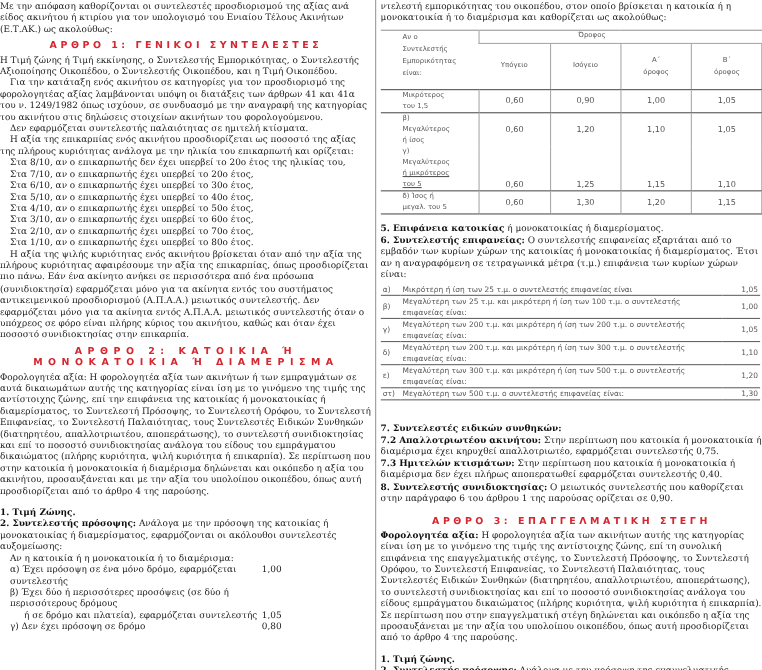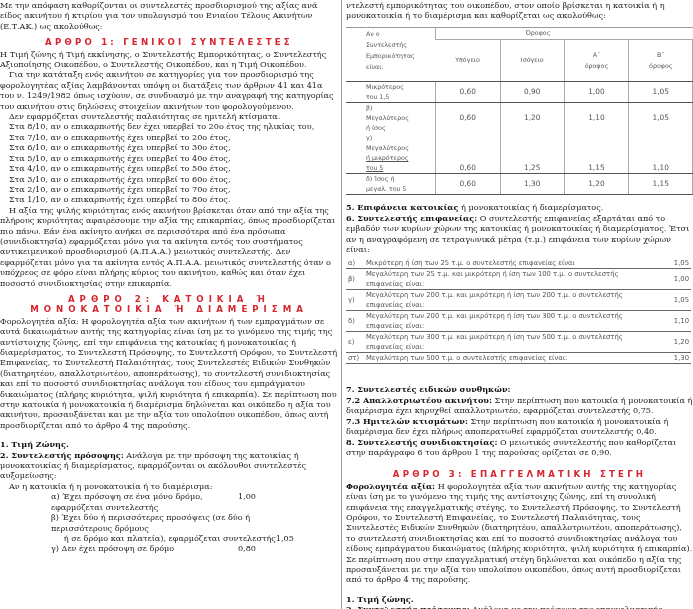--- a/index.html
+++ b/index.html
@@ -15,21 +15,21 @@
   .ind { text-indent:9px; }
   .pl { padding-left:9px; }
   .heading {
     font-family:"DejaVu Sans", sans-serif; font-weight:bold; color:#d6262f;
     text-align:center; letter-spacing:3.2px; font-size:8.6px; margin:6px 0 1px 0;
   }
   .h-left { letter-spacing:5px; text-align:center; }
   b.sec { font-weight:bold; color:#111; }
   .gap { height:9px; }
   .row2 { display:flex; justify-content:space-between; padding-left:9px; padding-right:82px; }
-  .row2 .lbl { flex:1;margin-left:42px; }
+  .row2 .lbl { flex:1; }
   table { border-collapse:collapse; font-family:"DejaVu Sans", sans-serif; }
   
   #floor-table { font-size:6.3px; color:#555; margin-top:6px; width:345px; }
   #floor-table td, #floor-table th { font-weight:normal; border-left:1px solid #aaa; padding:0 20px; text-align:center; }
   #floor-table td:first-child, #floor-table th:first-child { border-left:none; text-align:left; }
   #floor-table .top th { border-top:1px solid #999; border-bottom:1px solid #aaa; height:11px; }
   #floor-table .hdr th { height:30px; vertical-align:middle; border-bottom:1px solid #555; }
   #floor-table .num td { font-size:7.4px; }
   #floor-table tr.bl td { border-bottom:1px solid #555; }
   
@@ -43,20 +43,21 @@
 
 <div id="divider"></div>
 
 <div id="left" class="col">
   <p>Με την απόφαση καθορίζονται οι συντελεστές προσδιορισμού της αξίας ανά είδος ακινήτου ή κτιρίου για τον υπολογισμό του Ενιαίου Τέλους Ακινήτων (Ε.Τ.ΑΚ.) ως ακολούθως:</p>
 
   <div class="heading">ΑΡΘΡΟ 1: ΓΕΝΙΚΟΙ ΣΥΝΤΕΛΕΣΤΕΣ</div>
   <p>Η Τιμή ζώνης ή Τιμή εκκίνησης, ο Συντελεστής Εμπορικότητας, ο Συντελεστής Αξιοποίησης Οικοπέδου, ο Συντελεστής Οικοπέδου, και η Τιμή Οικοπέδου.</p>
   <p class="ind">Για την κατάταξη ενός ακινήτου σε κατηγορίες για τον προσδιορισμό της φορολογητέας αξίας λαμβάνονται υπόψη οι διατάξεις των άρθρων 41 και 41α του ν. 1249/1982 όπως ισχύουν, σε συνδυασμό με την αναγραφή της κατηγορίας του ακινήτου στις δηλώσεις στοιχείων ακινήτων του φορολογούμενου.</p>
   <p class="ind">Δεν εφαρμόζεται συντελεστής παλαιότητας σε ημιτελή κτίσματα.</p>
+  <p class="ind">Η αξία της επικαρπίας ενός ακινήτου προσδιορίζεται ως ποσοστό της αξίας της πλήρους κυριότητας ανάλογα με την ηλικία του επικαρπωτή και ορίζεται:</p>
   <div>
     <p class="pl">Στα 8/10, αν ο επικαρπωτής δεν έχει υπερβεί το 20ο έτος της ηλικίας του,</p>
     <p class="pl">Στα 7/10, αν ο επικαρπωτής έχει υπερβεί το 20ο έτος,</p>
     <p class="pl">Στα 6/10, αν ο επικαρπωτής έχει υπερβεί το 30ο έτος,</p>
     <p class="pl">Στα 5/10, αν ο επικαρπωτής έχει υπερβεί το 40ο έτος,</p>
     <p class="pl">Στα 4/10, αν ο επικαρπωτής έχει υπερβεί το 50ο έτος,</p>
     <p class="pl">Στα 3/10, αν ο επικαρπωτής έχει υπερβεί το 60ο έτος,</p>
     <p class="pl">Στα 2/10, αν ο επικαρπωτής έχει υπερβεί το 70ο έτος,</p>
     <p class="pl">Στα 1/10, αν ο επικαρπωτής έχει υπερβεί το 80ο έτος.</p>
   </div>

